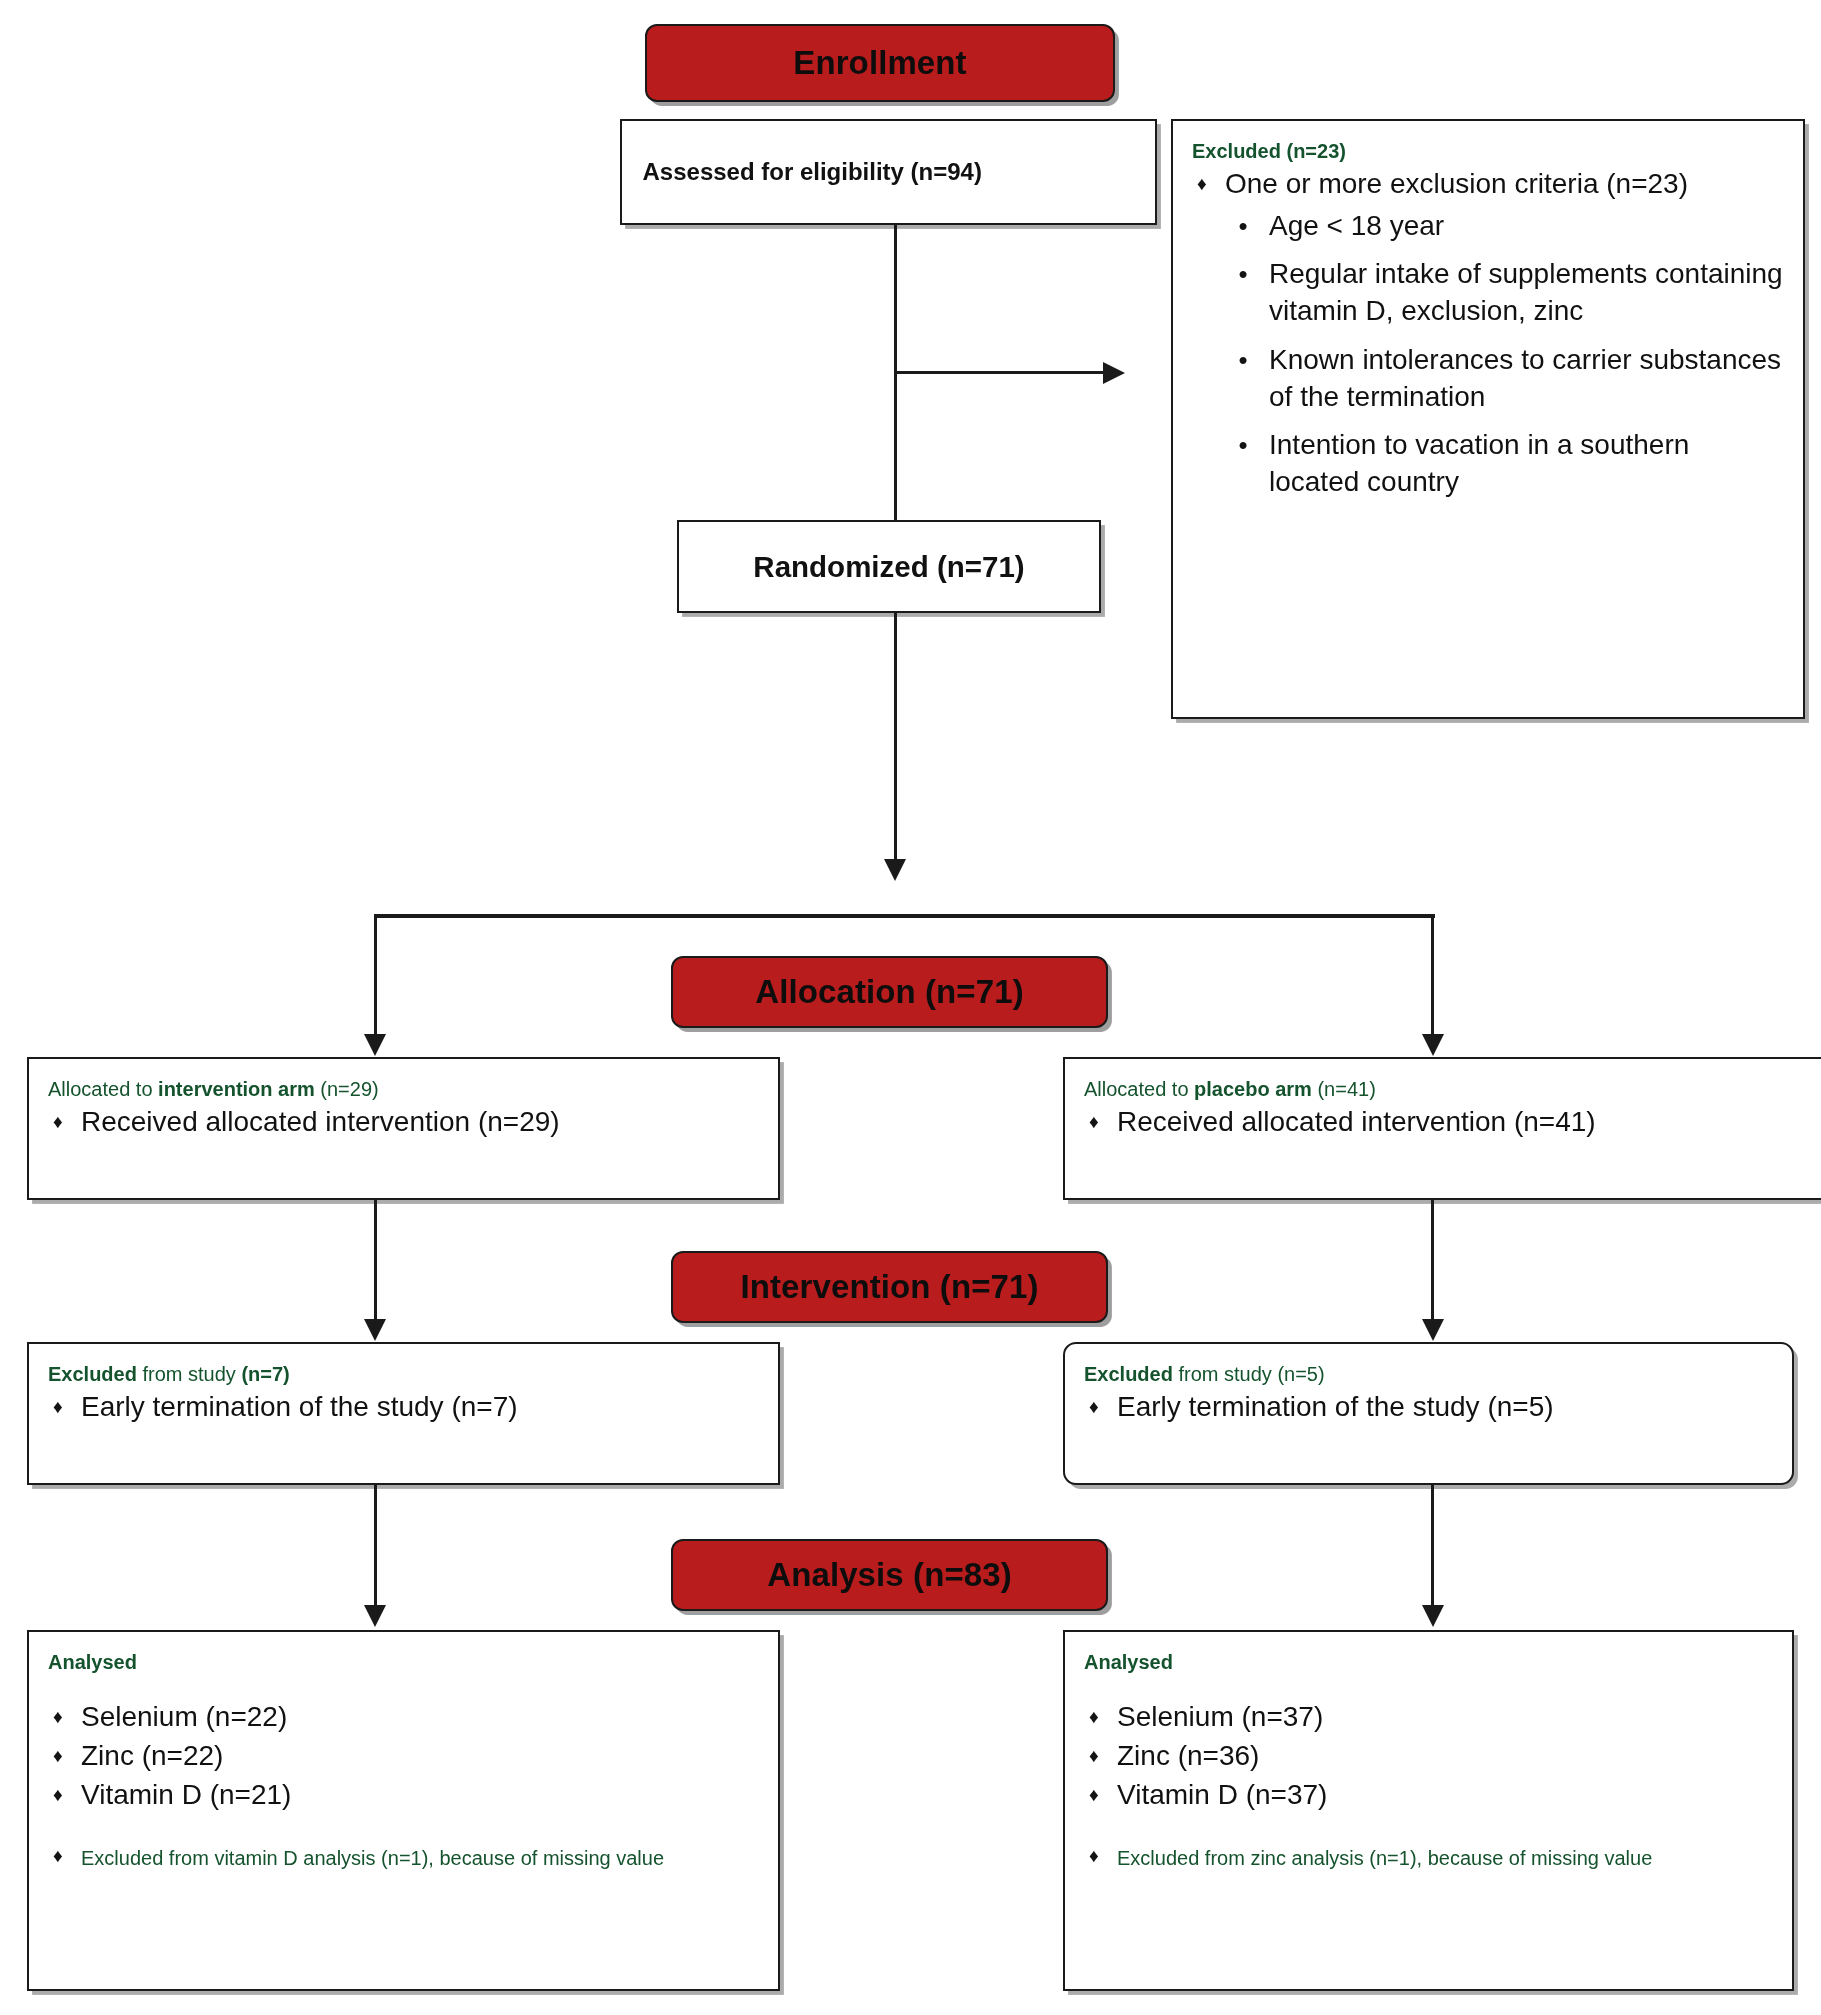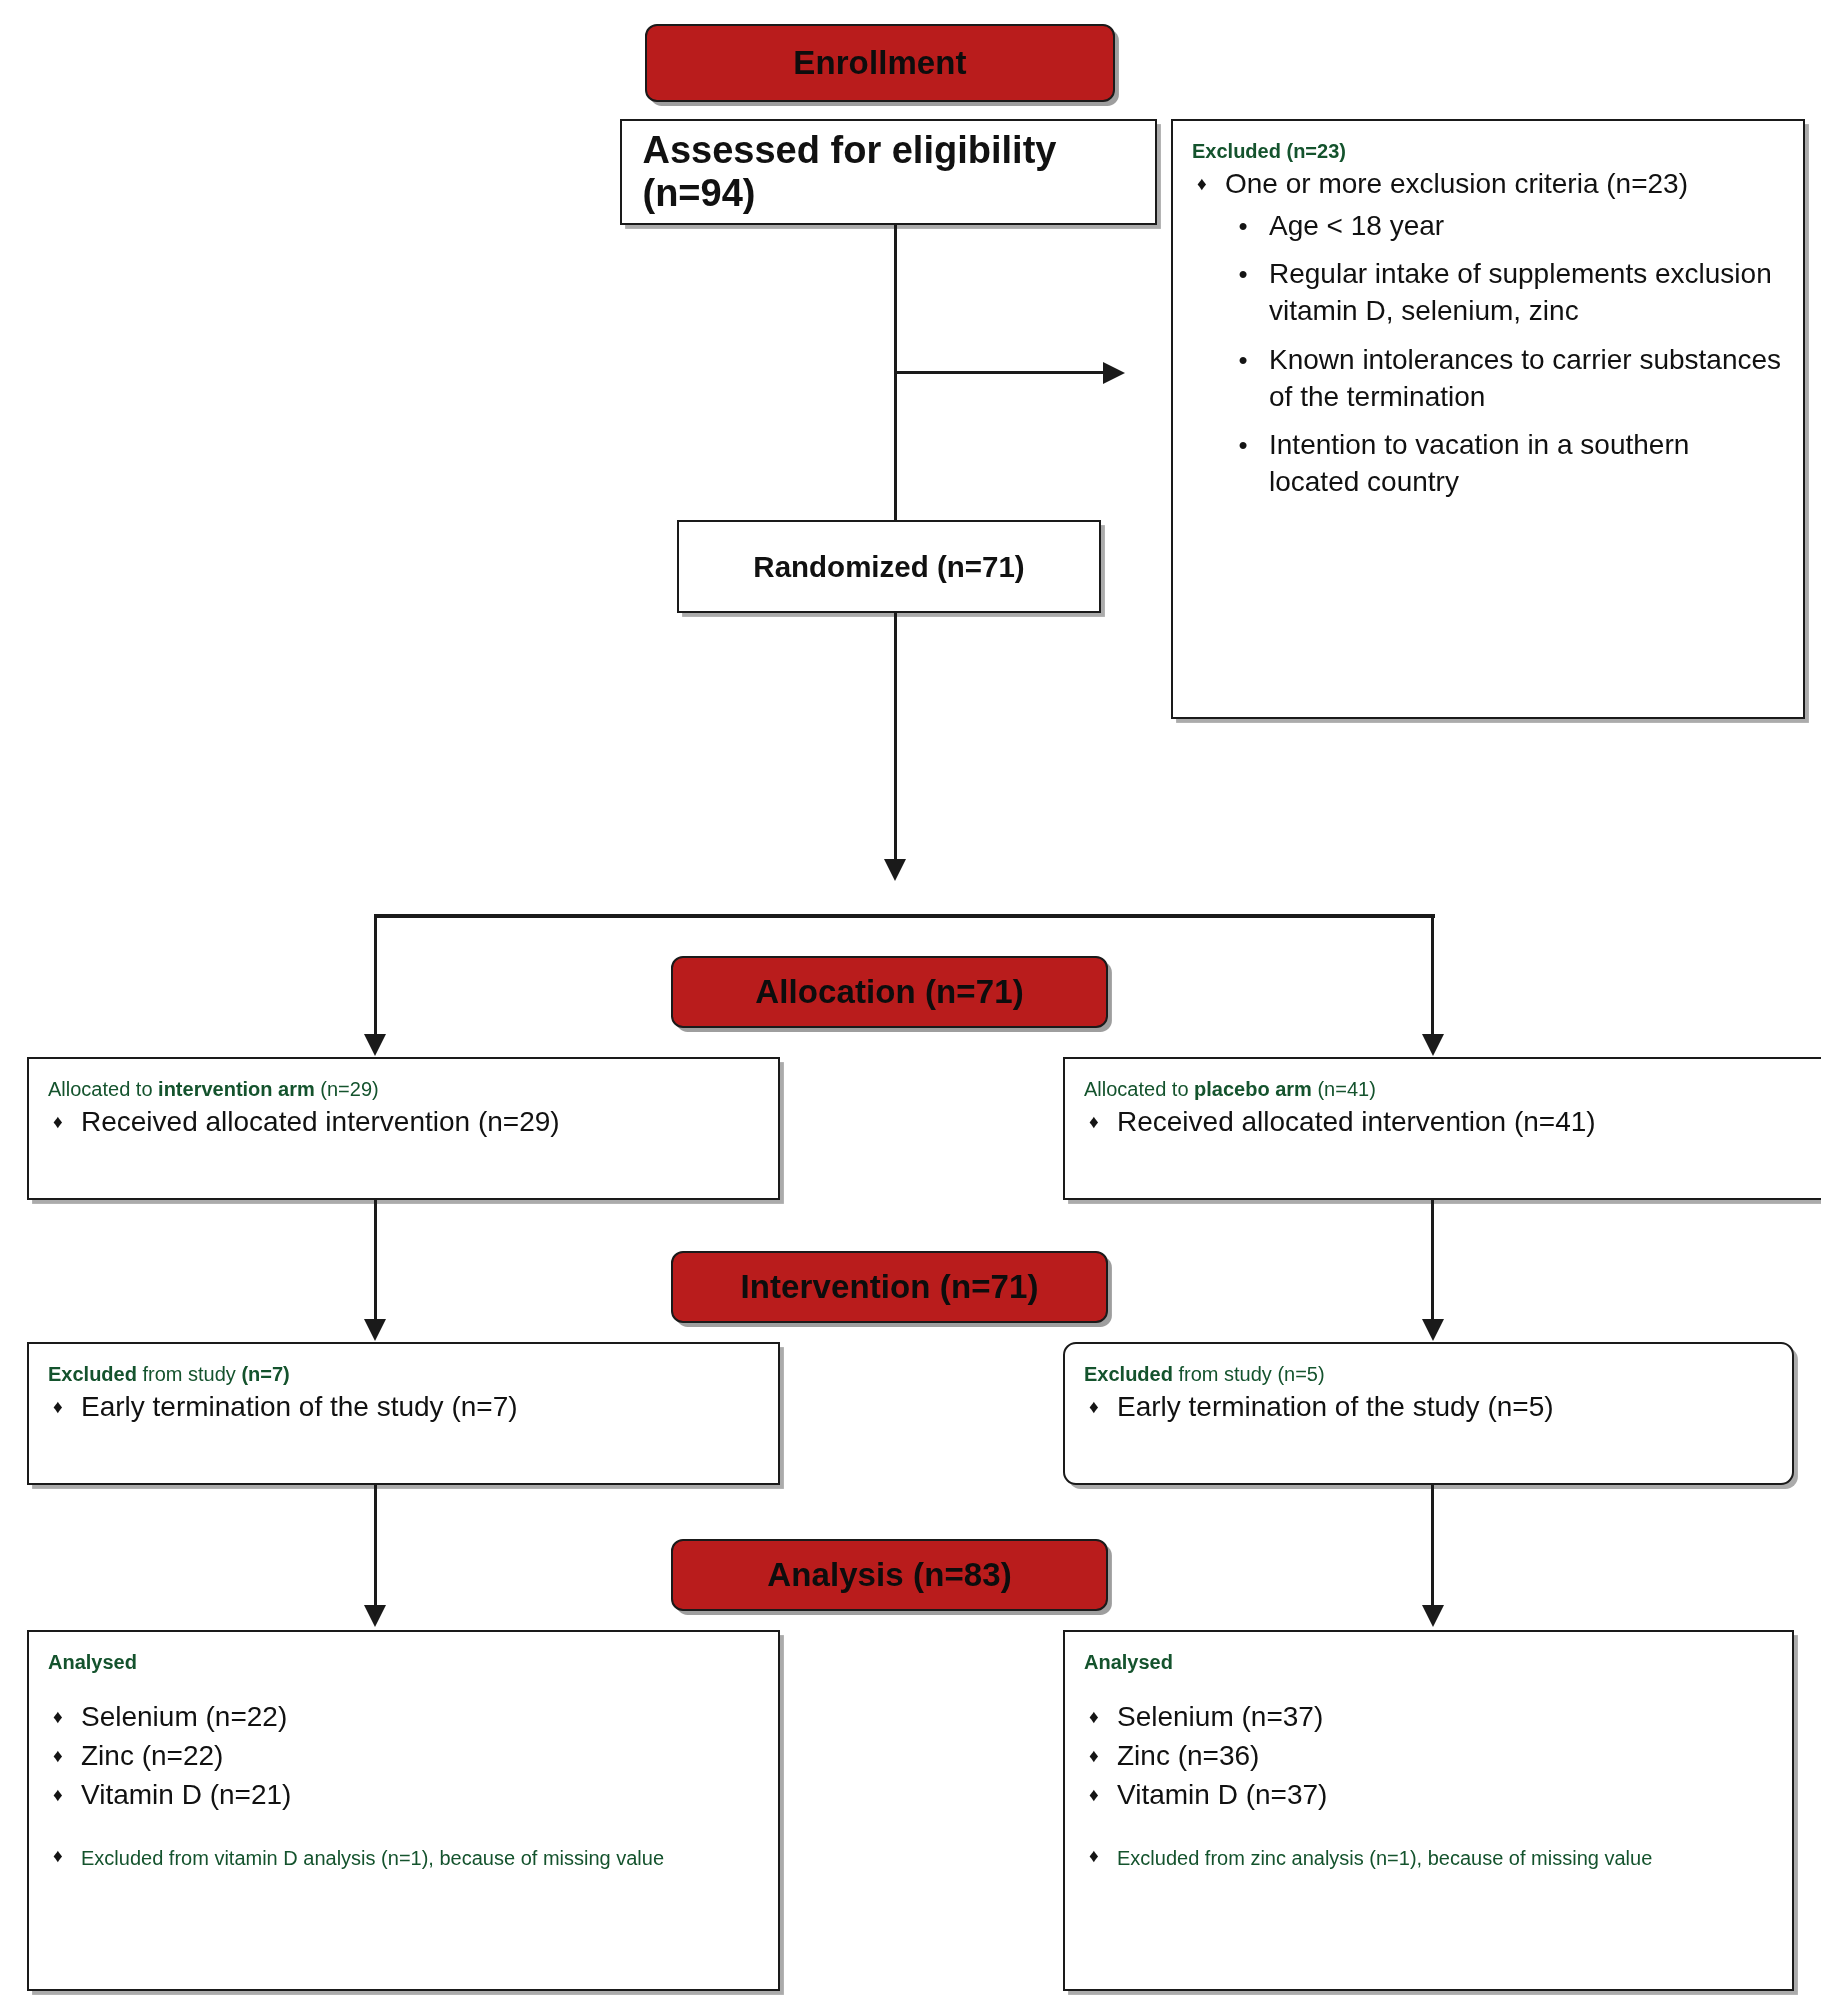--- a/index.html
+++ b/index.html
@@ -67,21 +67,21 @@
     justify-content: center;
     height: 100%;
     font-weight: bold;
     font-size: 29.5px;
   }
   .center-text-left {
     display: flex;
     align-items: center;
     height: 100%;
     font-weight: bold;
-    font-size: 38px;
+    font-size: 24px;
     padding-left: 20.5px;
     box-sizing: border-box;
   }
 
   
   ul.lvl1, ul.lvl2 {
     margin: 0;
     padding: 0;
     list-style: none;
   }
@@ -178,21 +178,21 @@
       <ul class="lvl1">
         <li>
           <span>One or more exclusion criteria (n=23)</span>
         </li>
       </ul>
       <ul class="lvl2">
         <li>
           <span>Age &lt; 18 year</span>
         </li>
         <li>
-          <span>Regular intake of supplements exclusion vitamin D, selenium, zinc</span>
+          <span>Regular intake of supplements containing vitamin D, exclusion, zinc</span>
         </li>
         <li>
           <span>Known intolerances to carrier substances of the termination</span>
         </li>
         <li>
           <span>Intention to vacation in a southern located country</span>
         </li>
       </ul>
     </div>
   </div>

